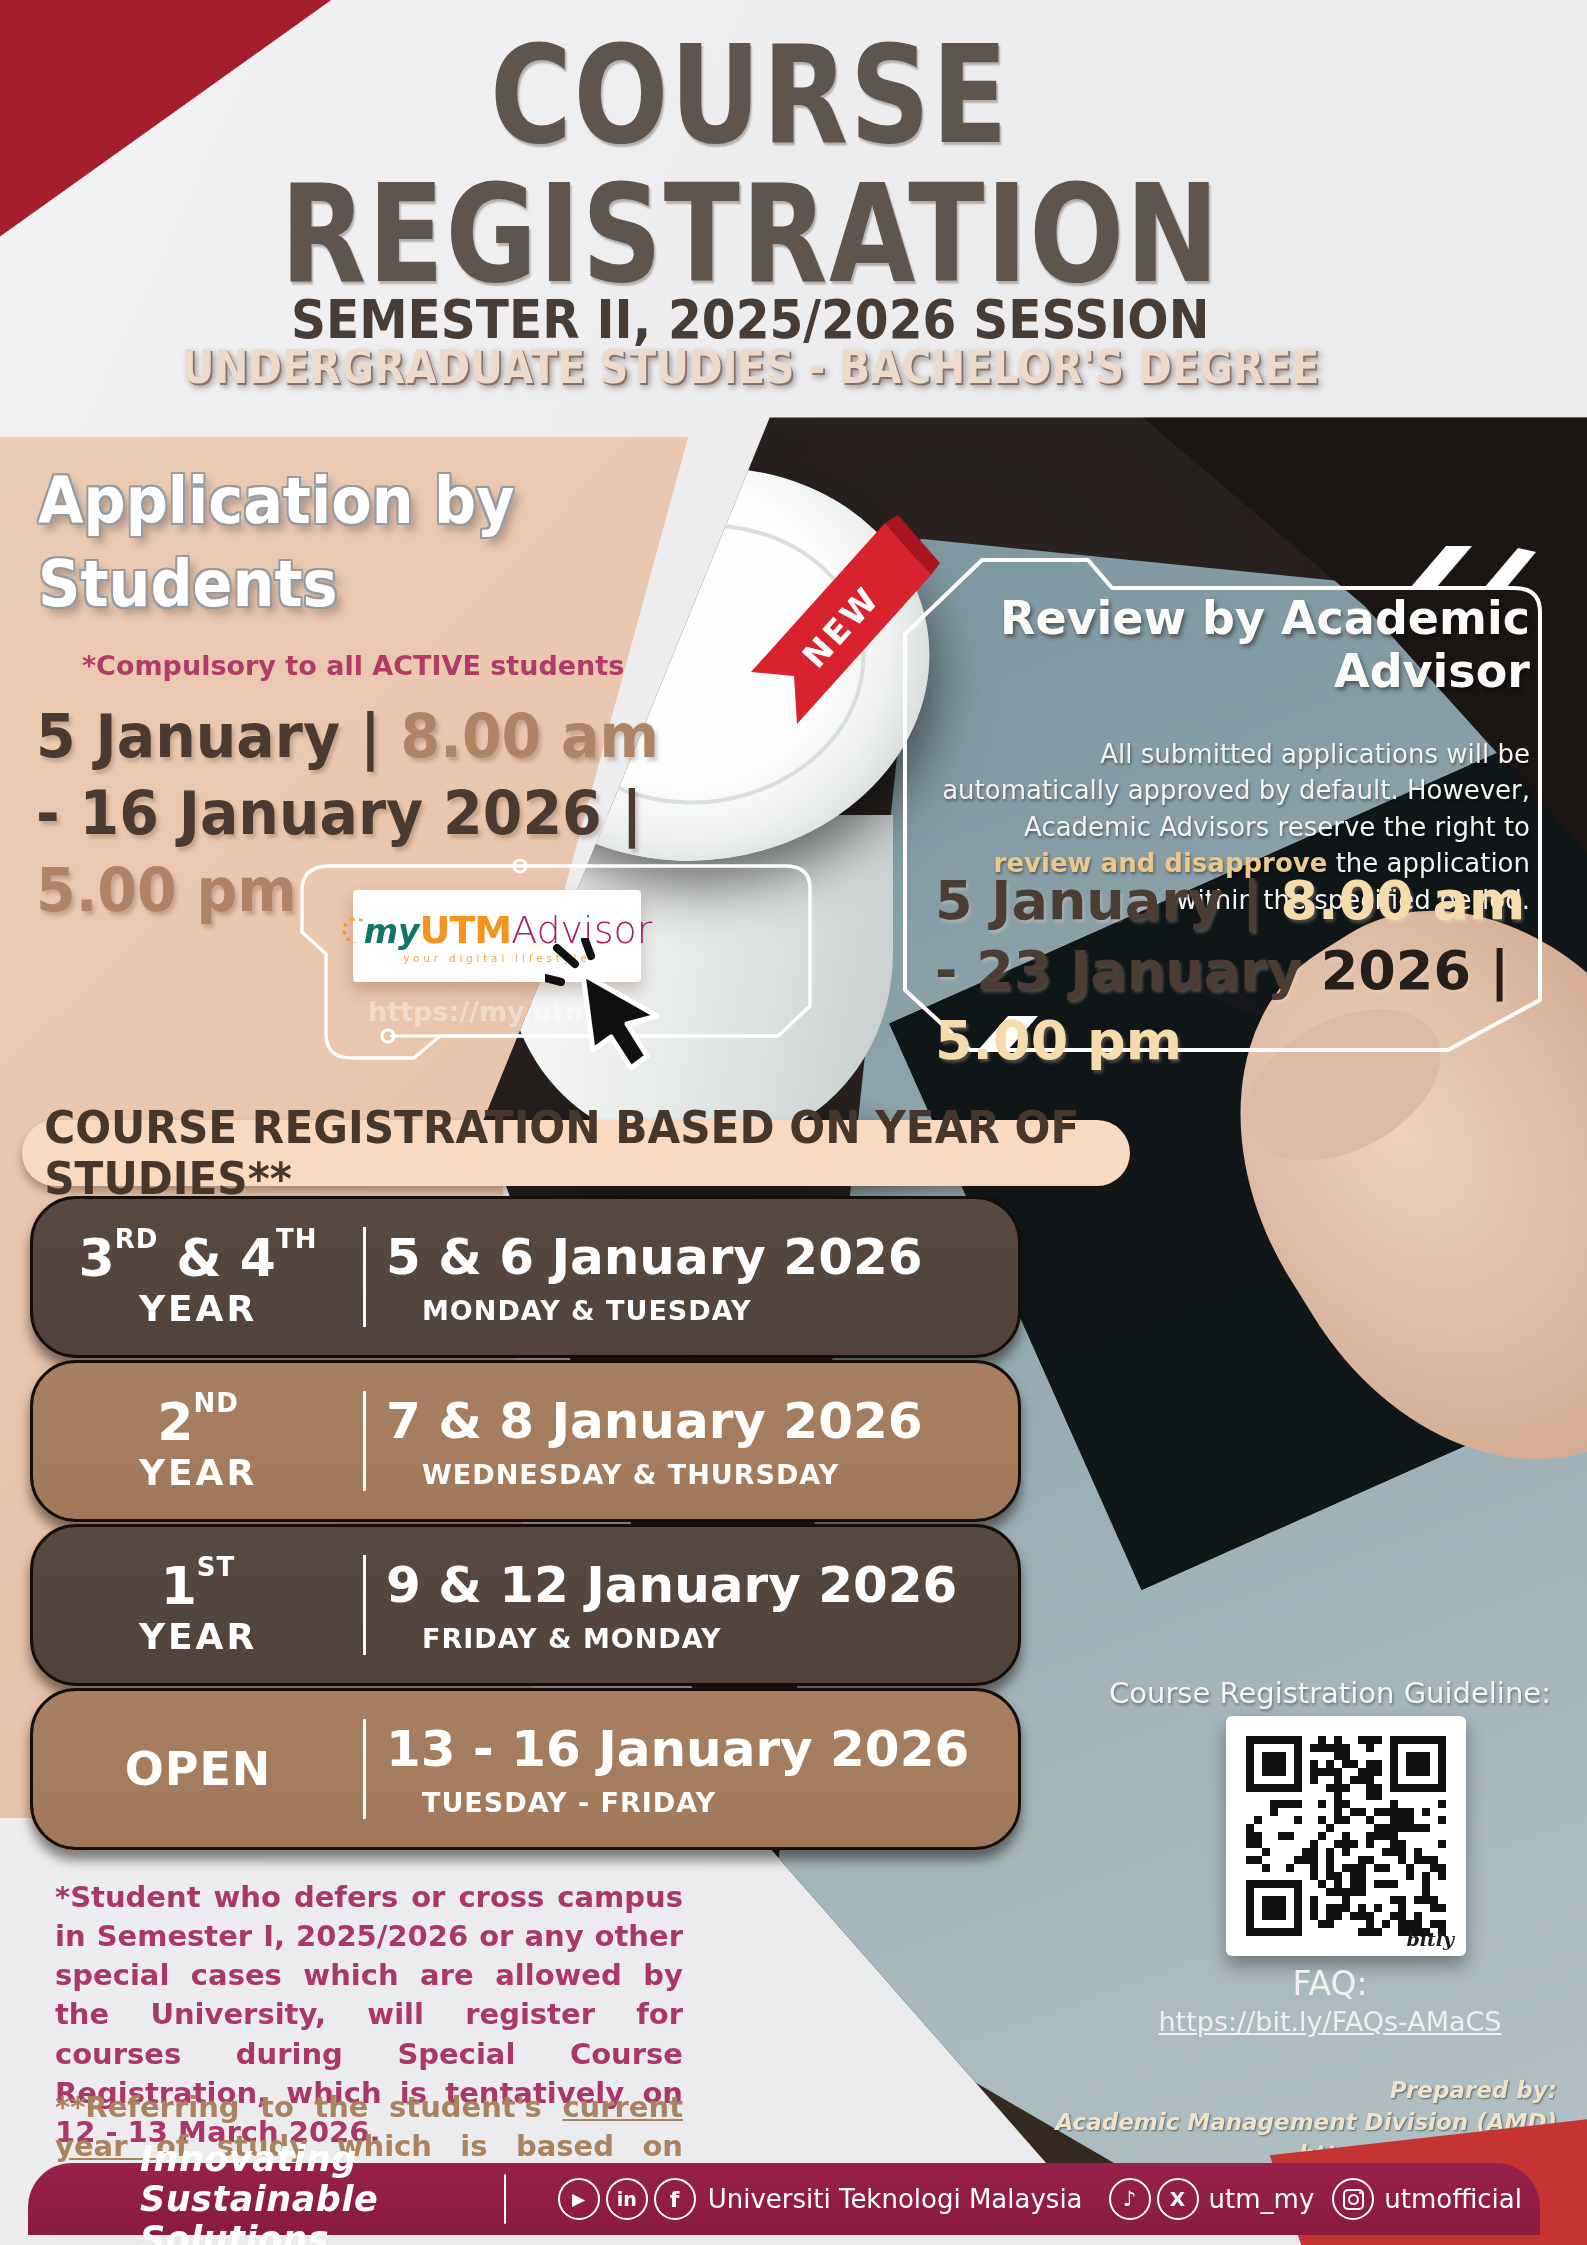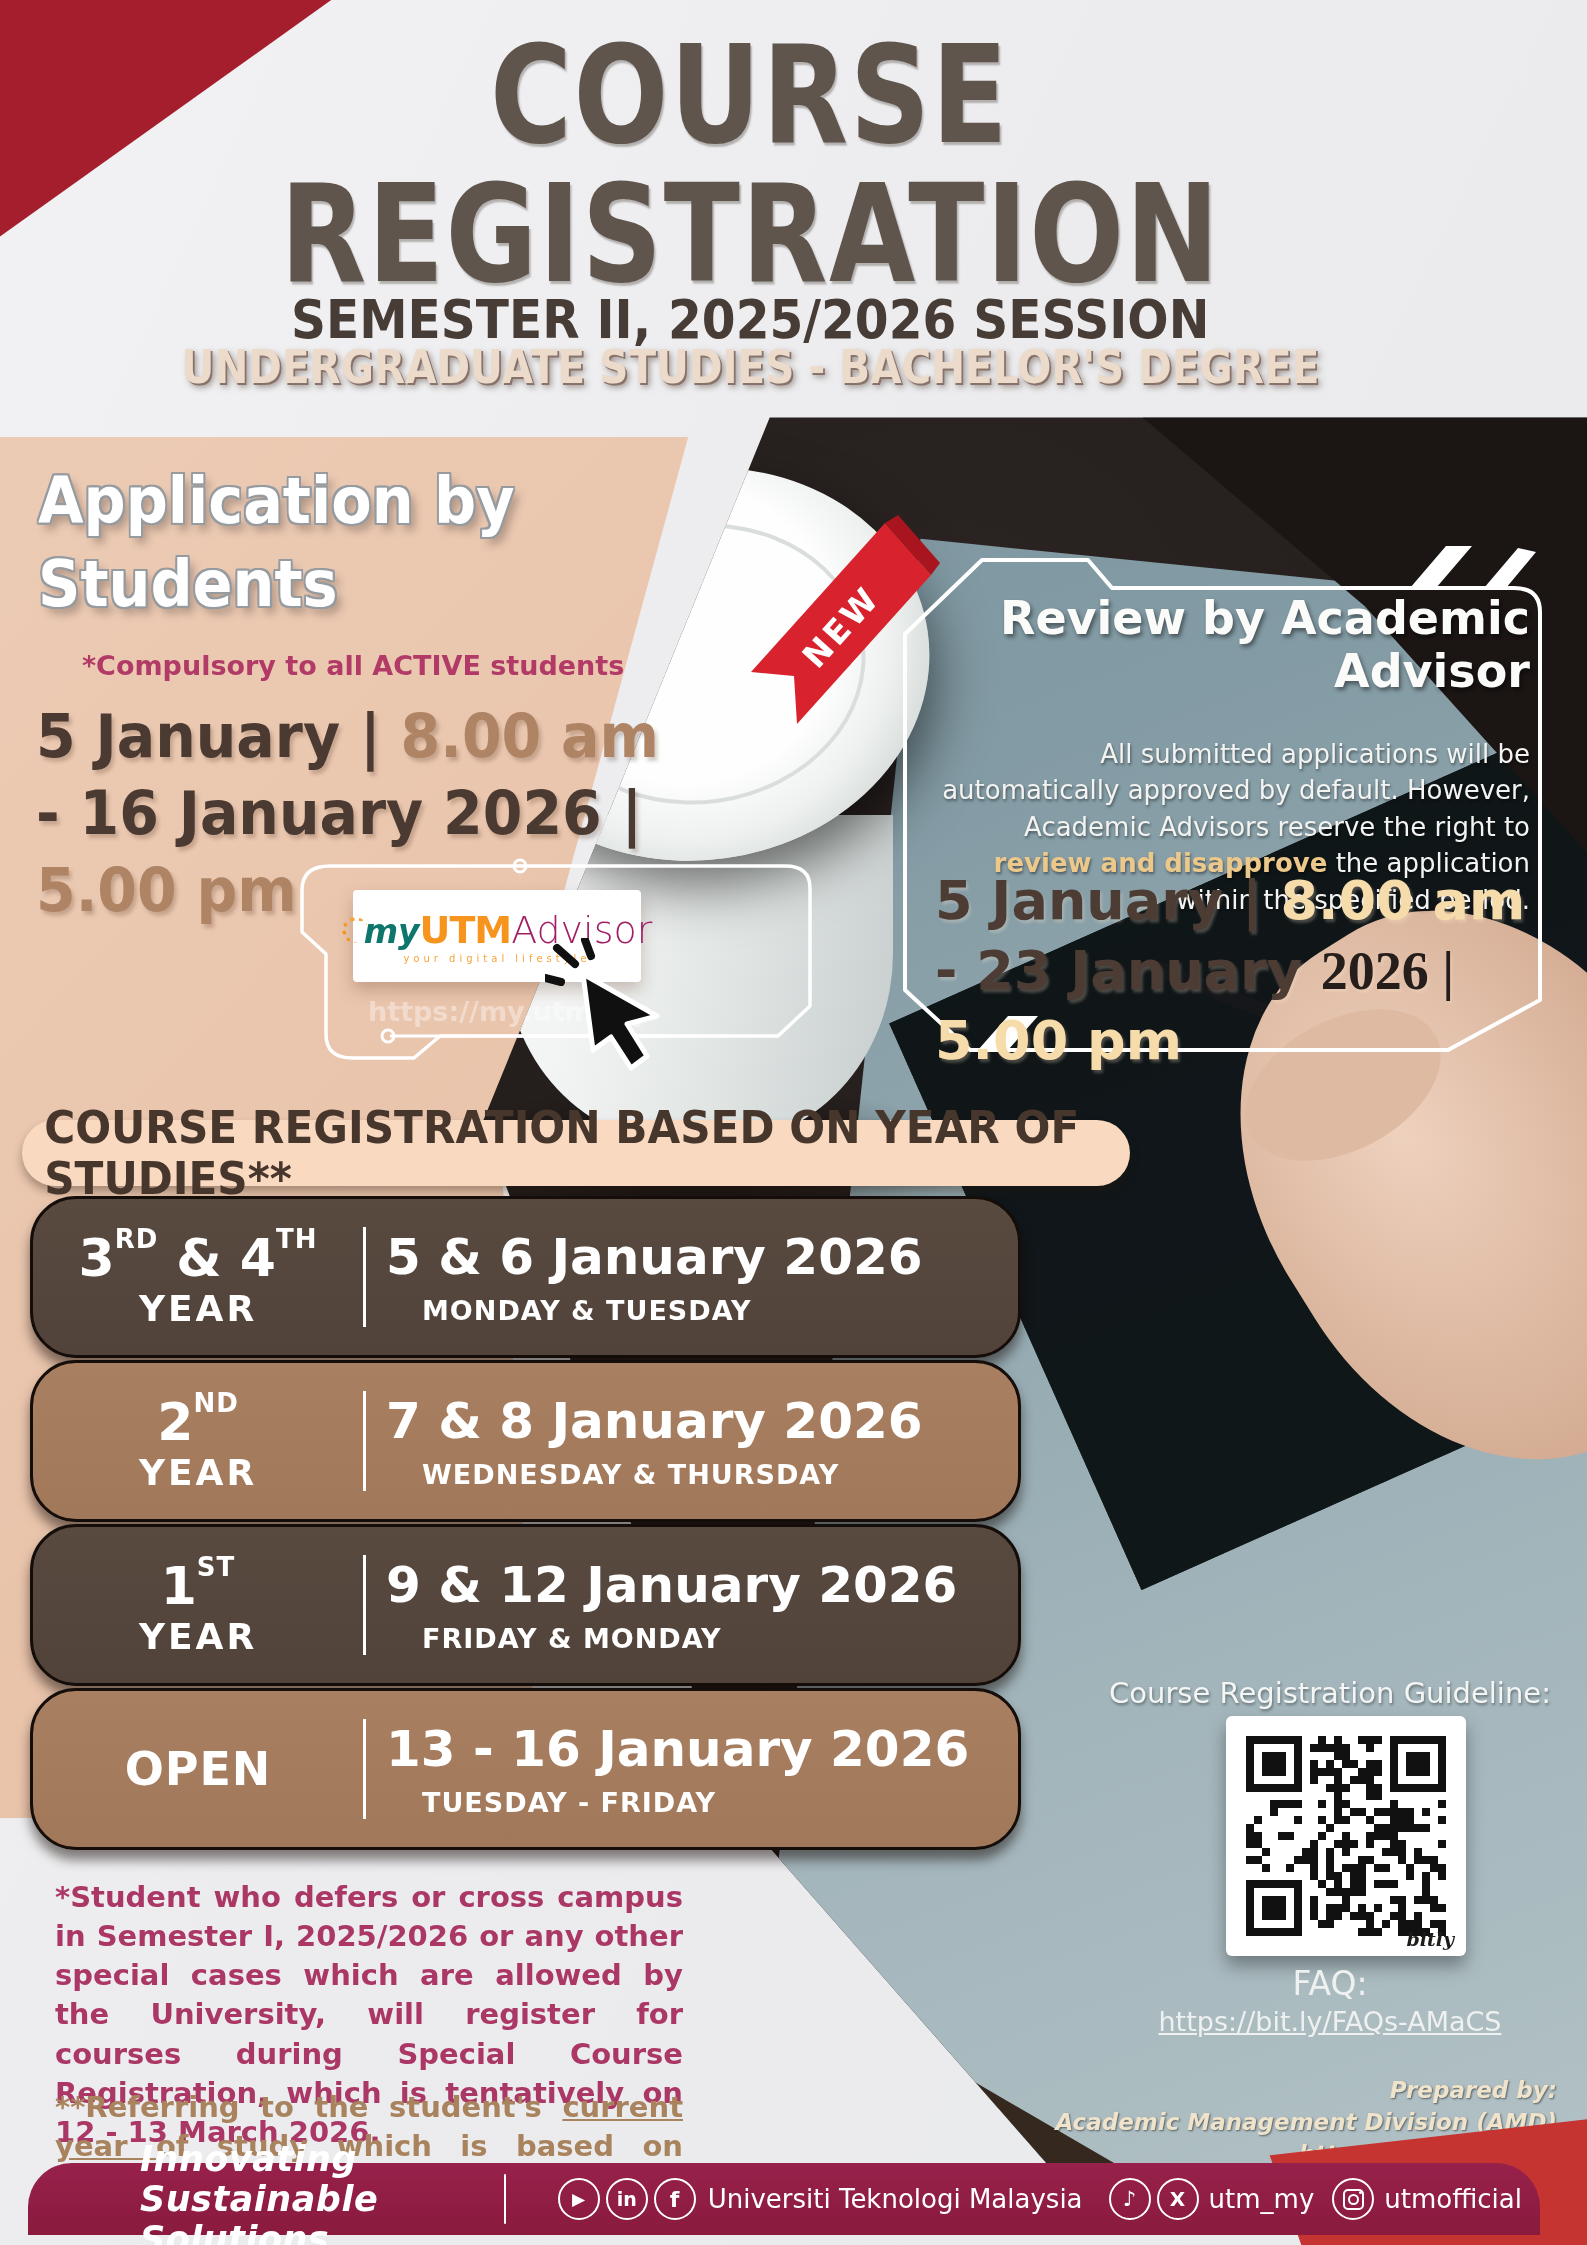--- a/index.html
+++ b/index.html
@@ -56,21 +56,21 @@
   
   .app-head{left:38px;top:460px;width:700px;font-weight:800;font-size:64px;line-height:1.3;color:#fff;
     transform:scaleX(.92);transform-origin:left top;
     text-shadow:2px 0 #969ba0,-2px 0 #969ba0,0 2px #969ba0,0 -2px #969ba0,2px 2px #969ba0,
       -2px -2px #969ba0,2px -2px #969ba0,-2px 2px #969ba0,6px 7px 9px rgba(60,50,45,.35);}
   .app-note{left:82px;top:650px;font-weight:800;font-size:27px;color:#b13a67;}
   .app-period{left:36px;top:698px;font-weight:800;font-size:60px;line-height:1.28;color:#4a3a31;
     transform:scaleX(.95);transform-origin:left top;text-shadow:3px 4px 4px rgba(90,60,40,.25);}
   .t-light{color:#ae8465;}
   .t-cream{color:#f7dcab;}
-  .t-darker{color:#261e1a;font-family:Liberation Serif, serif;}
+  .t-darker{color:#261e1a;}
 
   .portal-card{left:353px;top:890px;width:288px;height:92px;background:#fff;border-radius:4px;
     box-shadow:0 8px 16px rgba(110,70,50,.3);display:flex;flex-direction:column;align-items:center;justify-content:center;}
   .portal-line{display:flex;align-items:baseline;}
   .p-dots{width:22px;height:22px;border-left:4px dotted #f7941d;border-top:4px dotted #f7a43c;
     border-radius:50%;margin-right:-4px;transform:rotate(-12deg);}
   .p-my{font-style:italic;font-weight:800;font-size:33px;color:#0f766e;}
   .p-utm{font-weight:800;font-size:38px;color:#f7941d;letter-spacing:-1px;}
   .p-portal{font-weight:300;font-size:38px;color:#a21f63;}
   .p-tag{font-size:10px;letter-spacing:4px;color:#f7a43c;margin-top:1px;}

